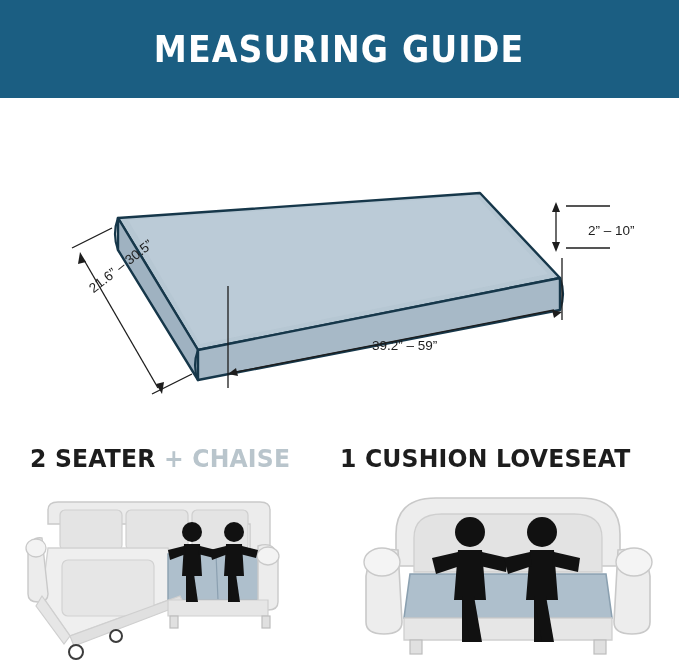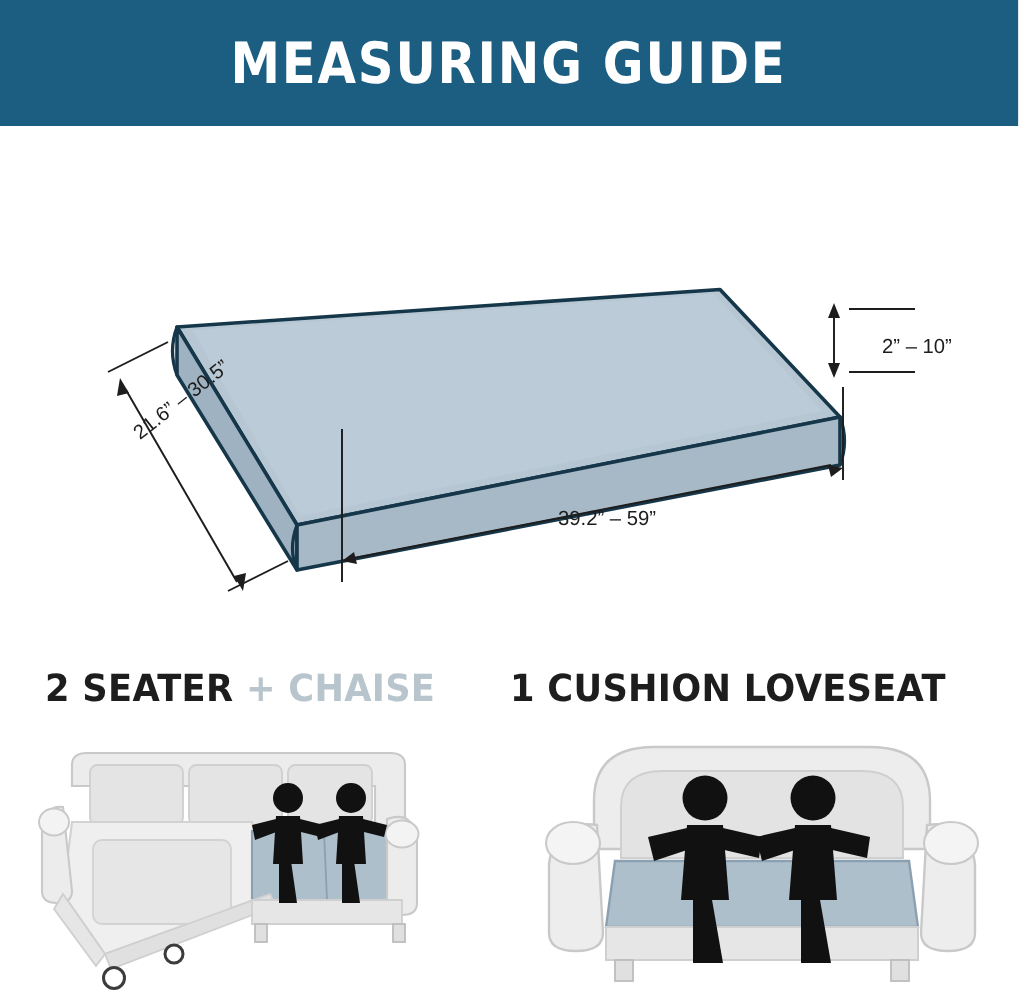--- a/index.html
+++ b/index.html
@@ -18,21 +18,21 @@
     background: #ffffff;
     overflow: hidden;
   }
 
   
   .banner {
     position: absolute;
     left: 0;
     top: 0;
     width: 679px;
-    height: 84px;
+    height: 98px;
     background: #1b5e82;
     display: flex;
     align-items: center;
     justify-content: center;
   }
   .banner-title {
     color: #ffffff;
     font-size: 38px;
     font-weight: bold;
     letter-spacing: 1.2px;

